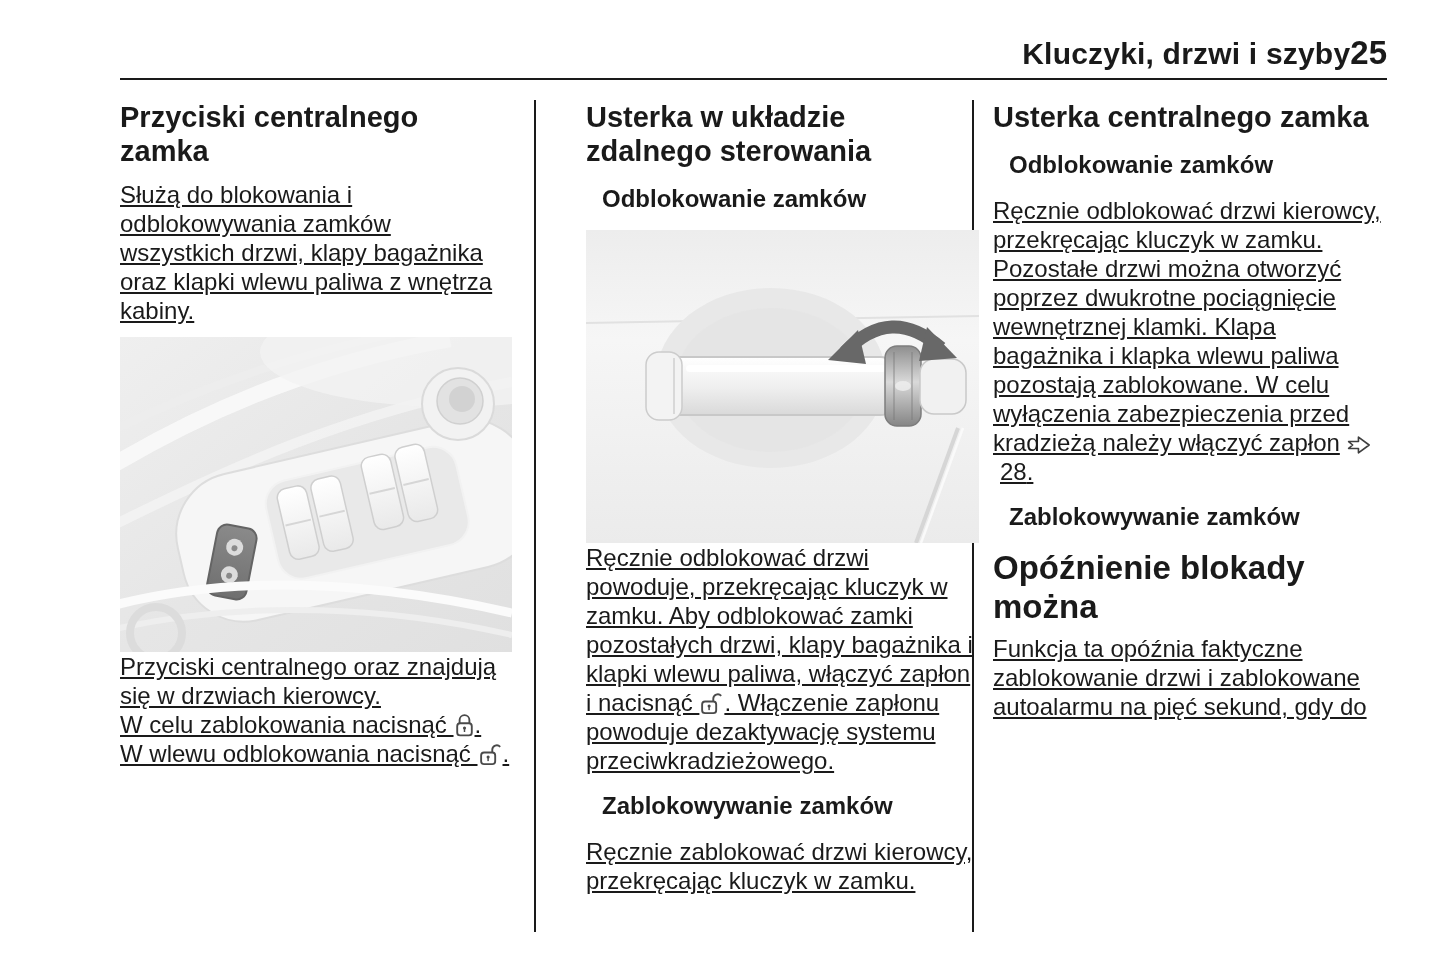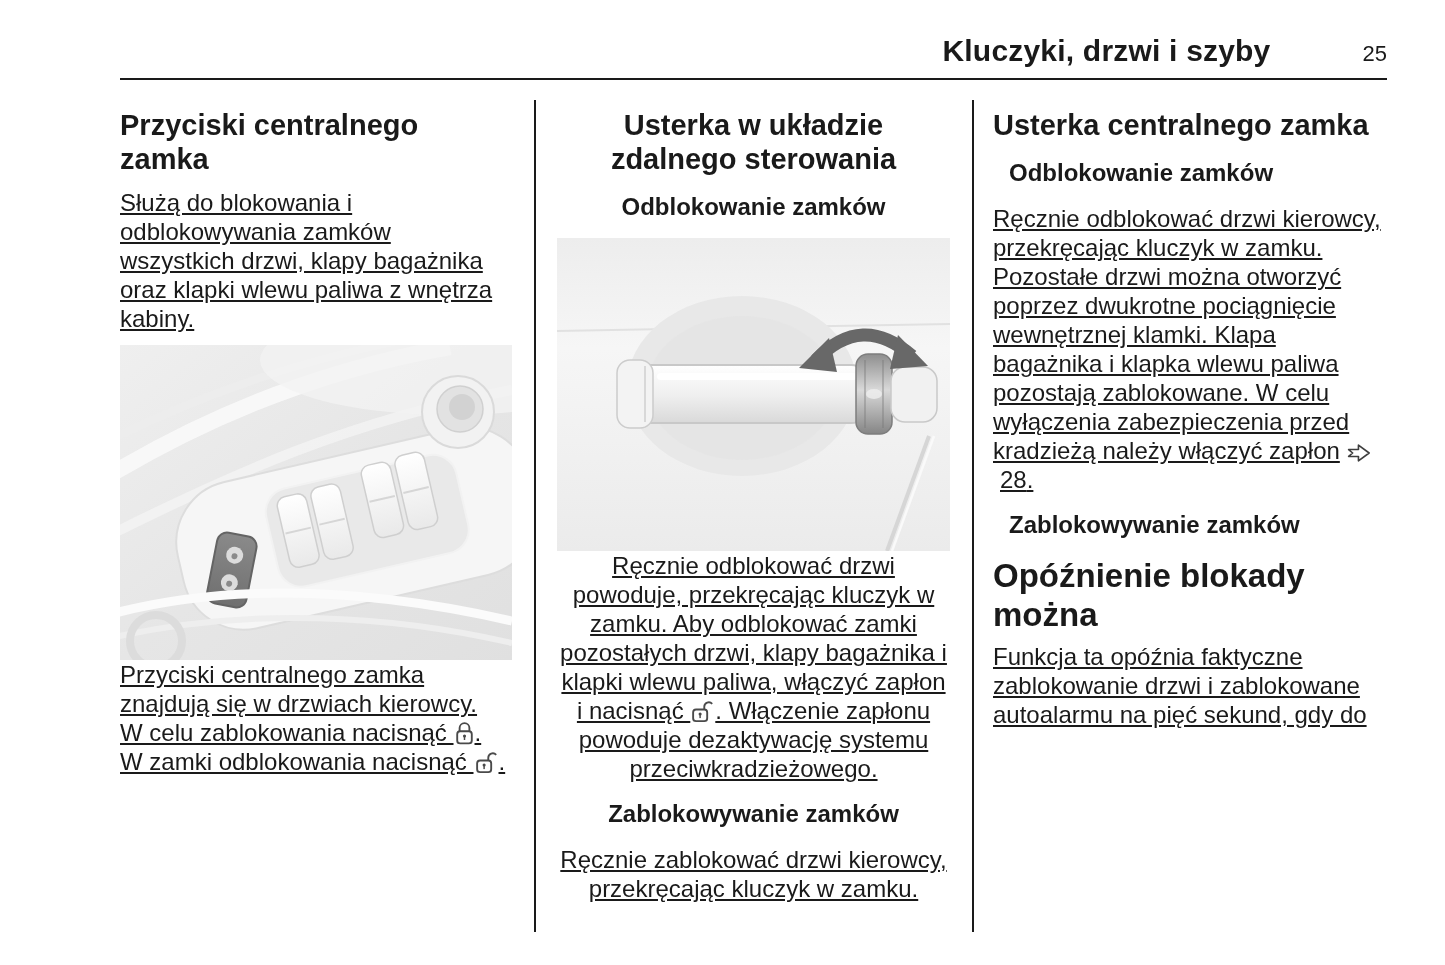--- a/index.html
+++ b/index.html
@@ -7,37 +7,37 @@
     position:relative;
     width:1445px;height:965px;
     background:#ffffff;
     font-family:"Liberation Sans", sans-serif;
     color:#1a1a1a;
     overflow:hidden;
   }
   
   .header{
     position:absolute;left:120px;right:58px;top:34px;
-    display:flex;justify-content:flex-end;align-items:baseline;gap:72px;
+    display:flex;justify-content:flex-end;align-items:baseline;
   }
   .header .title{font-size:30px;font-weight:bold;letter-spacing:0.2px;}
-  .header .pageno{font-size:22px;font-weight:normal;margin-left:20px;}
+  .header .pageno{font-size:33px;font-weight:bold;}
   .header-rule{
     position:absolute;left:120px;right:58px;top:78px;height:2px;background:#1a1a1a;
   }
   
   .vsep{position:absolute;top:100px;height:832px;width:2px;background:#1a1a1a;}
   .vsep.s1{left:534px;}
   .vsep.s2{left:972px;}
   
   .col{position:absolute;top:100px;font-size:24px;line-height:29px;}
   .col1{left:120px;width:392px;}
-  .col2{left:557px;width:393px;text-align:center;}
+  .col2{left:586px;width:393px;}
   .col3{left:993px;width:394px;}
-  h2.sec{font-size:29px;line-height:34px;font-weight:bold;margin:8px 0 12px 0;}
+  h2.sec{font-size:29px;line-height:34px;font-weight:bold;margin:0 0 12px 0;}
   h1.chap{font-size:33px;line-height:39px;font-weight:bold;margin:14px 0 8px 0;}
   h3.sub{font-size:24px;line-height:30px;font-weight:bold;margin:16px;}
   p{margin:0;text-decoration:underline;}
   .col p.body{margin:0 0 0 0;}
   .mt12{margin-top:12px;}
   .mt16{margin-top:16px;}
   .mt4{margin-top:4px;}
   .mt28{margin-top:28px;}
   .mb16{margin-bottom:16px;}
   .mb2{margin-bottom:2px;}
@@ -115,30 +115,30 @@
           <circle cx="112" cy="238" r="8.5" fill="#dcdcdc"></circle>
           <circle cx="112" cy="239" r="3" fill="#8a8a8a"></circle>
         </g>
 
         <path d="M-5,268 C120,236 260,246 392,276" stroke="#fbfbfb" stroke-width="9" fill="none"></path>
         <path d="M-5,292 C130,262 270,270 392,298" stroke="#eeeeee" stroke-width="6" fill="none"></path>
         <circle cx="36" cy="296" r="26" fill="none" stroke="#dcdcdc" stroke-width="8"></circle>
       </svg>
     </figure>
 
-    <p class="body mt12">Przyciski centralnego zamka znajdują się w drzwiach kierowcy.</p>
+    <p class="body mt12">Przyciski centralnego oraz znajdują się w drzwiach kierowcy.</p>
 
     <p class="body mt12"><span>W celu zablokowania nacisnąć </span><svg class="inline-icon" width="21" height="25" viewBox="0 0 20 24">
           <path d="M5.3,11 V7.7 a4.7,4.7 0 0 1 9.4,0 V11" fill="none" stroke="#4a4a4a" stroke-width="1.8"></path>
           <rect x="3" y="10.8" width="14" height="11.6" rx="2.8" fill="none" stroke="#4a4a4a" stroke-width="1.8"></rect>
           <circle cx="10" cy="15.3" r="1.5" fill="#4a4a4a"></circle>
           <rect x="9.3" y="16" width="1.4" height="3.2" fill="#4a4a4a"></rect>
         </svg><span>.</span></p>
 
-    <p class="body mt12"><span>W zamki odblokowania nacisnąć </span><svg class="inline-icon" width="25" height="25" viewBox="0 0 24 24">
+    <p class="body mt12"><span>W wlewu odblokowania nacisnąć </span><svg class="inline-icon" width="25" height="25" viewBox="0 0 24 24">
           <rect x="3" y="11" width="13.5" height="11.2" rx="2.8" fill="none" stroke="#4a4a4a" stroke-width="1.8"></rect>
           <path d="M13.7,11 V8.4 C13.7,4.4 18.6,2.6 21.3,5.6" fill="none" stroke="#4a4a4a" stroke-width="1.8"></path>
           <circle cx="9.7" cy="15.4" r="1.5" fill="#4a4a4a"></circle>
           <rect x="9" y="16.1" width="1.4" height="3.2" fill="#4a4a4a"></rect>
         </svg><span>.</span></p>
   </div>
 
   <div class="col col2">
     <h2 class="sec mb16">Usterka w układzie zdalnego sterowania</h2>
     <h3 class="sub">Odblokowanie zamków</h3>

